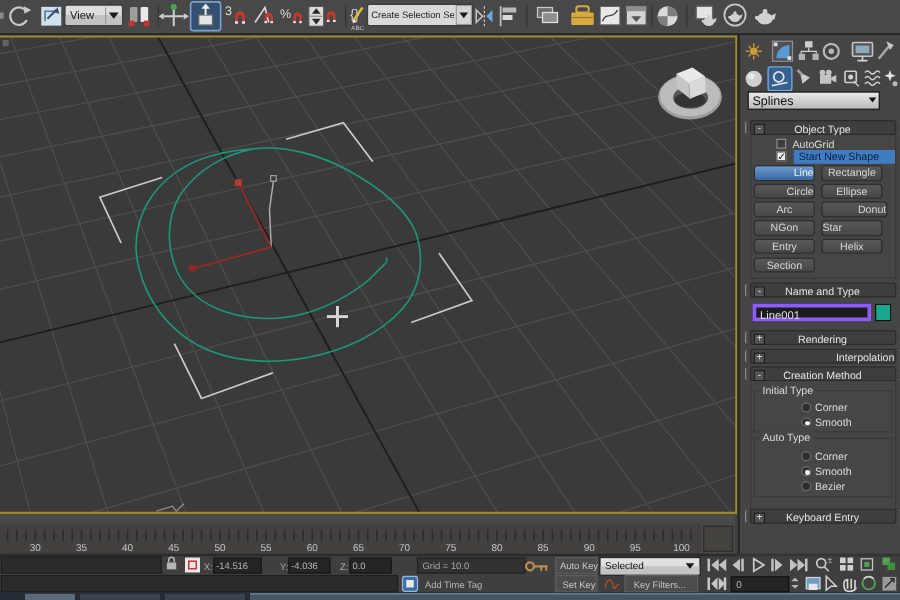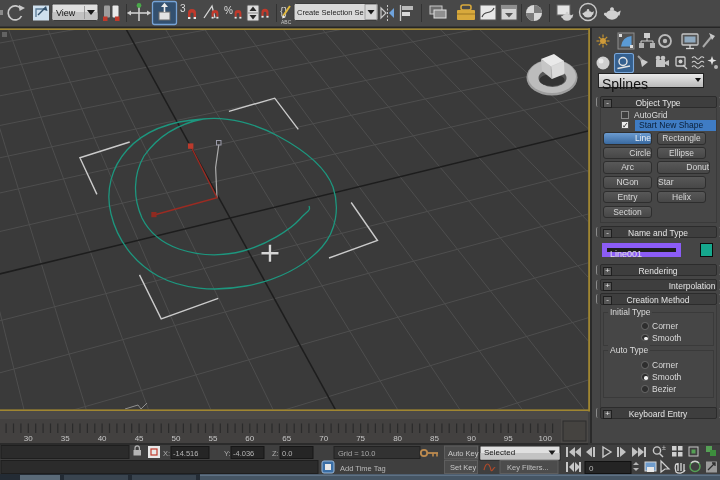--- a/index.html
+++ b/index.html
@@ -281,21 +281,21 @@
        <path d="M 102,6 q 2,-2.5 4,0 t 4,0 t 4,0"></path>
             <path d="M 102,10.5 q 2,-2.5 4,0 t 4,0 t 4,0"></path>
             <path d="M 102,15 q 2,-2.5 4,0 t 4,0 t 4,0"></path>
      </g>
      <path d="M 122,4 l 1.2,3.4 3.4,1.2 -3.4,1.2 -1.2,3.4 -1.2,-3.4 -3.4,-1.2 3.4,-1.2 Z" fill="#e2e2e2"></path>
      <circle cx="126" cy="15" r="2" fill="#b9b9b9"></circle>
    </g>
  </svg>
 
  <div style="position:absolute;left:8px;top:45px;width:106px;height:15px;background:linear-gradient(#e9e9e9,#b9b9b9);border:1px solid #222;box-sizing:border-box">
-   <div style="position:absolute;left:3px;top:1.5px;font-size:14px;color:#111">Splines</div>
+   <div style="position:absolute;left:3px;top:1.5px;font-size:10px;color:#111">Splines</div>
    <div style="position:absolute;right:2px;top:4px;width:0;height:0;border-left:3.5px solid transparent;border-right:3.5px solid transparent;border-top:4.5px solid #111"></div>
  </div>
 
   <div style="position:absolute;left:9.5px;top:68px;width:117px;height:12px;background:#3e3e3e;border:1px solid #2c2c2c;border-radius:2px;box-sizing:border-box">
     <div style="position:absolute;left:2.5px;top:1.5px;width:7px;height:7px;background:#565656;border:1px solid #1f1f1f;color:#e8e8e8;font-size:8px;line-height:6px;text-align:center">-</div>
     <div style="position:absolute;left:0;top:1px;width:100%;text-align:center;font-size:8.5px;color:#e4e4e4">Object Type</div>
   </div>
   <div style="position:absolute;left:6px;top:69px;width:2px;height:10px;border-left:1.2px solid #8a8a8a;border-radius:2px 0 0 2px"></div>
   <div style="position:absolute;left:128px;top:69px;width:2px;height:10px;border-right:1.2px solid #8a8a8a;border-radius:0 2px 2px 0"></div>
  <div style="position:absolute;left:9.5px;top:80px;width:117px;height:115px;background:#464646;border:1px solid #3a3a3a;border-top:none;box-sizing:border-box"></div>
@@ -314,21 +314,21 @@
 <div style="position:absolute;left:13px;top:162.8px;width:49px;height:12.5px;background:linear-gradient(#585858,#474747);border:1px solid #2e2e2e;border-radius:3px;box-sizing:border-box;color:#d8d8d8;font-size:8.5px;text-align:center;line-height:11px">Entry</div>
 <div style="position:absolute;left:67px;top:162.8px;width:49px;height:12.5px;background:linear-gradient(#585858,#474747);border:1px solid #2e2e2e;border-radius:3px;box-sizing:border-box;color:#d8d8d8;font-size:8.5px;text-align:center;line-height:11px">Helix</div>
 <div style="position:absolute;left:13px;top:177.5px;width:49px;height:12.5px;background:linear-gradient(#585858,#474747);border:1px solid #2e2e2e;border-radius:3px;box-sizing:border-box;color:#d8d8d8;font-size:8.5px;text-align:center;line-height:11px">Section</div>
 
   <div style="position:absolute;left:9.5px;top:198px;width:117px;height:12px;background:#3e3e3e;border:1px solid #2c2c2c;border-radius:2px;box-sizing:border-box">
     <div style="position:absolute;left:2.5px;top:1.5px;width:7px;height:7px;background:#565656;border:1px solid #1f1f1f;color:#e8e8e8;font-size:8px;line-height:6px;text-align:center">-</div>
     <div style="position:absolute;left:0;top:1px;width:100%;text-align:center;font-size:8.5px;color:#e4e4e4">Name and Type</div>
   </div>
   <div style="position:absolute;left:6px;top:199px;width:2px;height:10px;border-left:1.2px solid #8a8a8a;border-radius:2px 0 0 2px"></div>
   <div style="position:absolute;left:128px;top:199px;width:2px;height:10px;border-right:1.2px solid #8a8a8a;border-radius:0 2px 2px 0"></div>
- <div style="position:absolute;left:12px;top:215px;width:79px;height:14px;background:#1d1d1d;border:5px solid #8b5cf6;box-sizing:border-box;color:#e0e0e0;font-size:9px;line-height:12px;text-indent:3px">Line001</div>
+ <div style="position:absolute;left:12px;top:215px;width:95px;height:14px;background:#1d1d1d;border:3px solid #8b5cf6;box-sizing:border-box;color:#e0e0e0;font-size:9px;line-height:12px;text-indent:3px">Line001</div>
  <div style="position:absolute;left:110px;top:215px;width:13px;height:14px;background:#16a88e;border:1px solid #0c0c0c;box-sizing:border-box"></div>
 
   <div style="position:absolute;left:9.5px;top:236px;width:117px;height:12px;background:#3e3e3e;border:1px solid #2c2c2c;border-radius:2px;box-sizing:border-box">
     <div style="position:absolute;left:2.5px;top:1.5px;width:7px;height:7px;background:#565656;border:1px solid #1f1f1f;color:#e8e8e8;font-size:8px;line-height:6px;text-align:center">+</div>
     <div style="position:absolute;left:0;top:1px;width:100%;text-align:center;font-size:8.5px;color:#e4e4e4">Rendering</div>
   </div>
   <div style="position:absolute;left:6px;top:237px;width:2px;height:10px;border-left:1.2px solid #8a8a8a;border-radius:2px 0 0 2px"></div>
   <div style="position:absolute;left:128px;top:237px;width:2px;height:10px;border-right:1.2px solid #8a8a8a;border-radius:0 2px 2px 0"></div>
 
   <div style="position:absolute;left:9.5px;top:251px;width:117px;height:12px;background:#3e3e3e;border:1px solid #2c2c2c;border-radius:2px;box-sizing:border-box">

